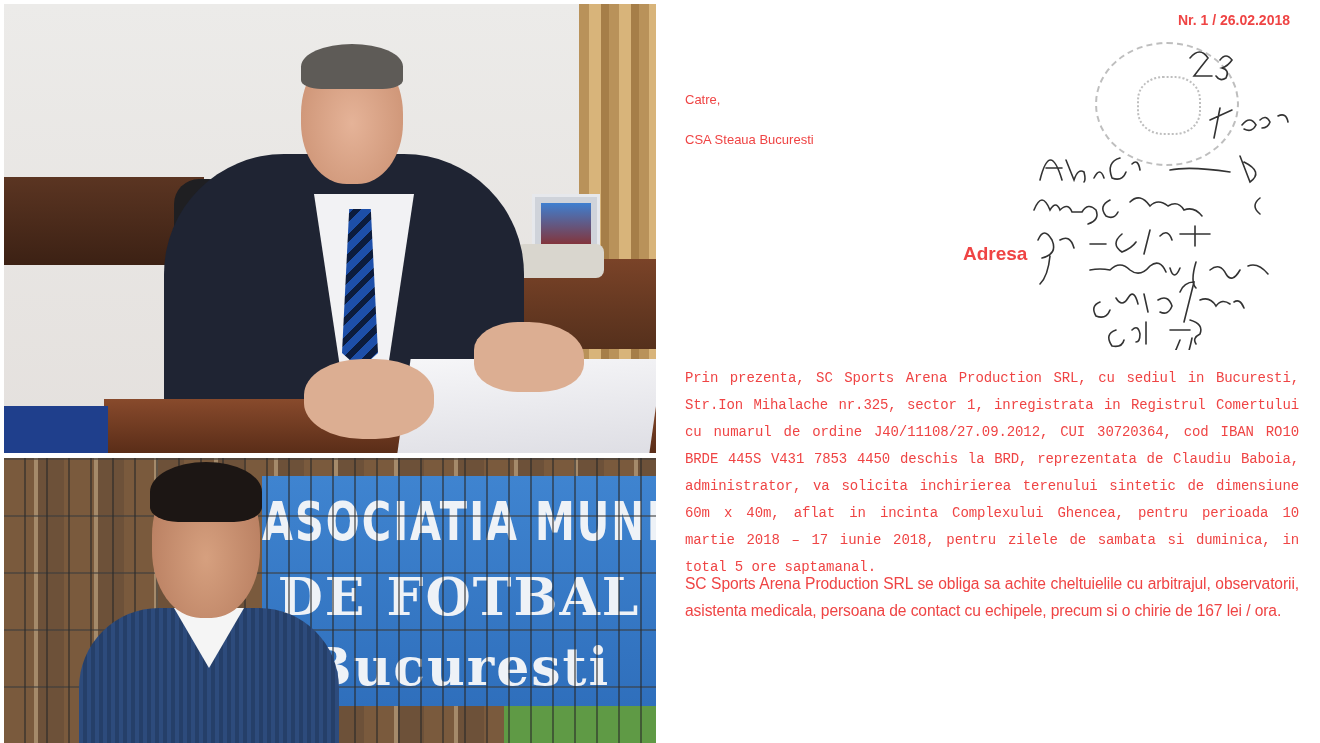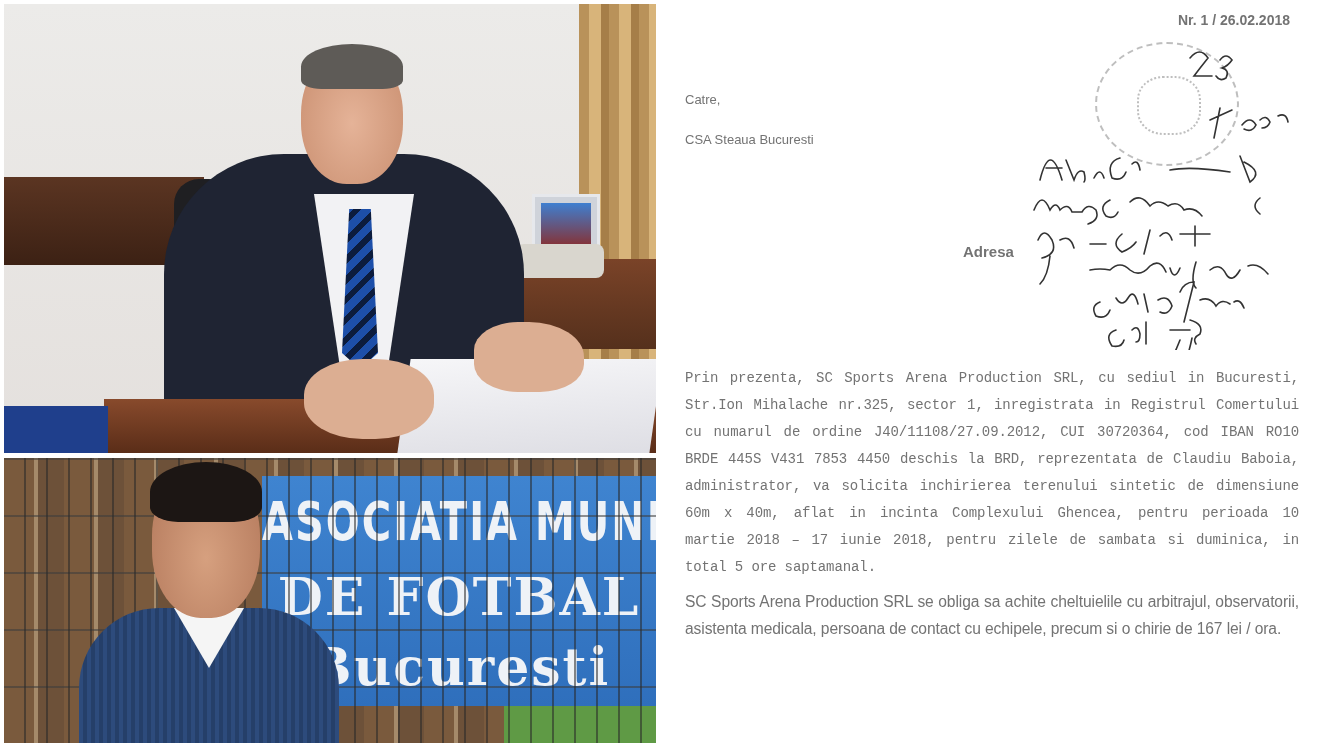--- a/index.html
+++ b/index.html
@@ -41,31 +41,31 @@
     .sign-l1 { top:22px; font-size:40px; transform:scaleY(1.35); }
     .sign-l2 { top:90px; font-size:52px; font-family:"DejaVu Serif", serif; }
     .sign-l3 { top:160px; font-size:52px; font-family:"DejaVu Serif", serif; }
     .grass { position:absolute; left:500px; top:248px; width:152px; height:37px; background:#5f9a45; }
     .man2-head { position:absolute; left:148px; top:10px; width:108px; height:150px; background:radial-gradient(ellipse at 50% 60%,#d6a07f,#b2775a); border-radius:45%; }
     .man2-hair { position:absolute; left:146px; top:4px; width:112px; height:60px; background:#1c1614; border-radius:50% 50% 25% 25%; }
     .sweater { position:absolute; left:75px; top:150px; width:260px; height:135px; background:repeating-linear-gradient(90deg,#2d4b7c 0 4px,#253f69 4px 8px); border-radius:80px 80px 0 0; }
     .collar { position:absolute; left:170px; top:150px; width:70px; height:60px; background:#f5f5f5; clip-path:polygon(0 0,100% 0,50% 100%); }
 
     
-    #document { position:absolute; left:660px; top:0; width:660px; height:596px; background:#ffffff; color:#737373; font-family:"DejaVu Sans", sans-serif; }
+    #document { position:absolute; left:660px; top:0; width:660px; height:596px; background:#ffffff; color:#ef4444; font-family:"DejaVu Sans", sans-serif; }
     .doc-number { position:absolute; right:30px; top:12px; font-size:14px; font-weight:bold; font-family:"Liberation Sans", sans-serif; }
     .recipient-label { position:absolute; left:25px; top:92px; font-size:13px; font-family:"Liberation Sans", sans-serif;text-align:center; }
     .recipient-name { position:absolute; left:25px; top:132px; font-size:13px; font-weight:normal; font-family:"Liberation Sans", sans-serif; }
-    .doc-heading { position:absolute; left:303px; top:243px; font-size:15px; font-weight:bold; font-family:"Liberation Sans", sans-serif; }
+    .doc-heading { position:absolute; left:303px; top:243px; font-size:19px; font-weight:bold; font-family:"Liberation Sans", sans-serif; }
     .stamp { position:absolute; left:435px; top:42px; width:140px; height:120px; border:2px dashed rgba(70,70,70,.35); border-radius:50%; }
     .stamp-inner { position:absolute; left:40px; top:32px; width:60px; height:55px; border:2px dotted rgba(70,70,70,.35); border-radius:40%; }
     .handwriting { position:absolute; left:360px; top:30px; width:290px; height:320px; }
     .para { position:absolute; left:25px; width:614px; font-size:14px; line-height:27px; text-align:justify; letter-spacing:-0.1px;font-family:Liberation Mono, monospace; }
     #para1 { top:351px; }
-    #para2 { top:572px; font-family:"Liberation Sans", sans-serif; font-size:15.6px; line-height:27.5px; }
+    #para2 { top:554px; font-family:"Liberation Sans", sans-serif; font-size:15.6px; line-height:27.5px; }
     #para3 { top:648px; line-height:24px; }
   </style>
 </head>
 <body>
 
 <div class="photo" id="photo-top">
   <div class="wall"></div>
   <div class="wood-rail"></div>
   <div class="curtain"></div>
   <div class="side-desk"></div>

